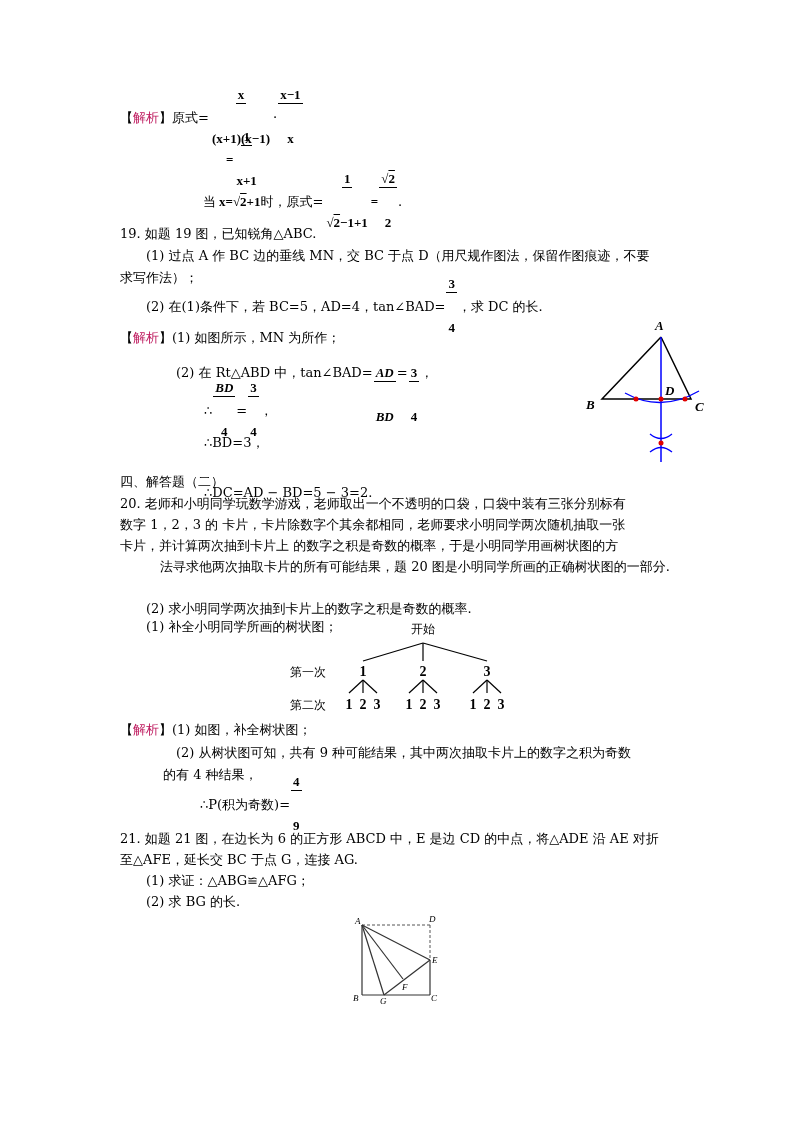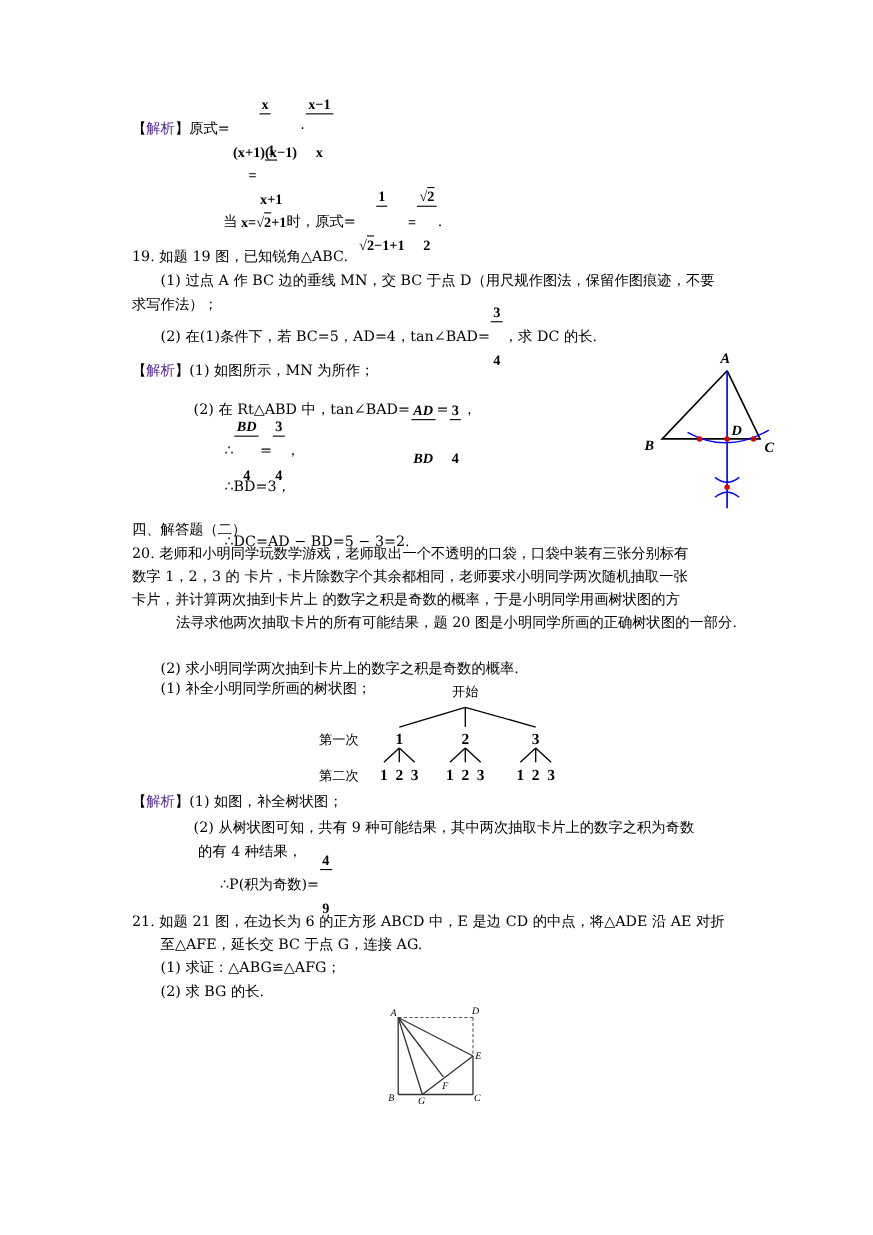--- a/index.html
+++ b/index.html
@@ -1,19 +1,19 @@
 <!DOCTYPE html>
 <html><head>
 <meta charset="utf-8">
 <style>
   html, body { margin: 0; padding: 0; background: #ffffff; }
   body { width: 794px; height: 1123px; position: relative; overflow: hidden;
          font-family: "DejaVu Serif", serif; color: #000; font-size: 13px; }
   .abs { position: absolute; white-space: nowrap; line-height: 1; }
-  .red { color: #4c1d95; }
+  .red { color: #be185d; }
   .b { font-weight: bold; font-family: "Liberation Serif", serif; }
   .frac { display: inline-flex; flex-direction: column; align-items: center; vertical-align: middle; margin: 0 1px; }
   .frac .num { padding: 0 2px 1px; border-bottom: 1px solid #000; font-weight: bold; font-family: "Liberation Serif", serif; font-size: 13px; line-height: 14px; }
   .frac .den { padding: 1px 2px 0; font-weight: bold; font-family: "Liberation Serif", serif; font-size: 13px; line-height: 14px; margin-top: 27px; }
   .sq { text-decoration: overline; }
   .t { font-size: 13px; }
   svg text { font-family: "Liberation Serif", serif; }
 </style>
 </head>
 <body>
@@ -158,31 +158,31 @@
       <text x="207" y="91" font-size="14" font-weight="bold" text-anchor="middle">2</text>
       <line x1="207" y1="62" x2="221" y2="75" stroke="#000" stroke-width="1.2"></line>
       <text x="221" y="91" font-size="14" font-weight="bold" text-anchor="middle">3</text>
     </g>
 </svg>
 
 <div class="abs t" style="left:120px; top:723px;">
   <span>【<span class="red">解析</span>】</span><span>(1)  如图，补全树状图；</span>
 </div>
 <div class="abs t" style="left:176px; top:746px;">(2)  从树状图可知，共有 9 种可能结果，其中两次抽取卡片上的数字之积为奇数</div>
-<div class="abs t" style="left:146px; top:768px;padding-left:34px;">的有 4 种结果，</div>
+<div class="abs t" style="left:129px; top:768px;padding-left:34px;">的有 4 种结果，</div>
 <div class="abs t" style="left:200px; top:787px; height:34px; display:flex; align-items:center;">
   <span>∴P(积为奇数)=</span>
   <span class="frac">
       <span class="num">4</span>
       <span class="den">9</span>
     </span>
 </div>
 
 <div class="abs t" style="left:120px; top:832px;">21.  如题 21 图，在边长为 6 的正方形 ABCD 中，E 是边 CD 的中点，将△ADE 沿 AE 对折</div>
-<div class="abs t" style="left:120px; top:853px;margin-left:26px;">至△AFE，延长交 BC 于点 G，连接 AG.</div>
+<div class="abs t" style="left:120px; top:853px;">至△AFE，延长交 BC 于点 G，连接 AG.</div>
 <div class="abs t" style="left:146px; top:874px;">(1)  求证：△ABG≌△AFG；</div>
 <div class="abs t" style="left:146px; top:895px;">(2)  求 BG 的长.</div>
 
 <svg class="abs" style="left:345px; top:910px;" width="110" height="100">
   <line x1="17" y1="15" x2="85" y2="15" stroke="#555" stroke-width="1" stroke-dasharray="3,2"></line>
   <line x1="85" y1="15" x2="85" y2="50" stroke="#555" stroke-width="1" stroke-dasharray="3,2"></line>
   <line x1="17" y1="15" x2="17" y2="85" stroke="#333" stroke-width="1.2"></line>
   <line x1="17" y1="85" x2="85" y2="85" stroke="#333" stroke-width="1.2"></line>
   <line x1="85" y1="50" x2="85" y2="85" stroke="#333" stroke-width="1.2"></line>
   <line x1="17" y1="15" x2="85" y2="50" stroke="#333" stroke-width="1.2"></line>

